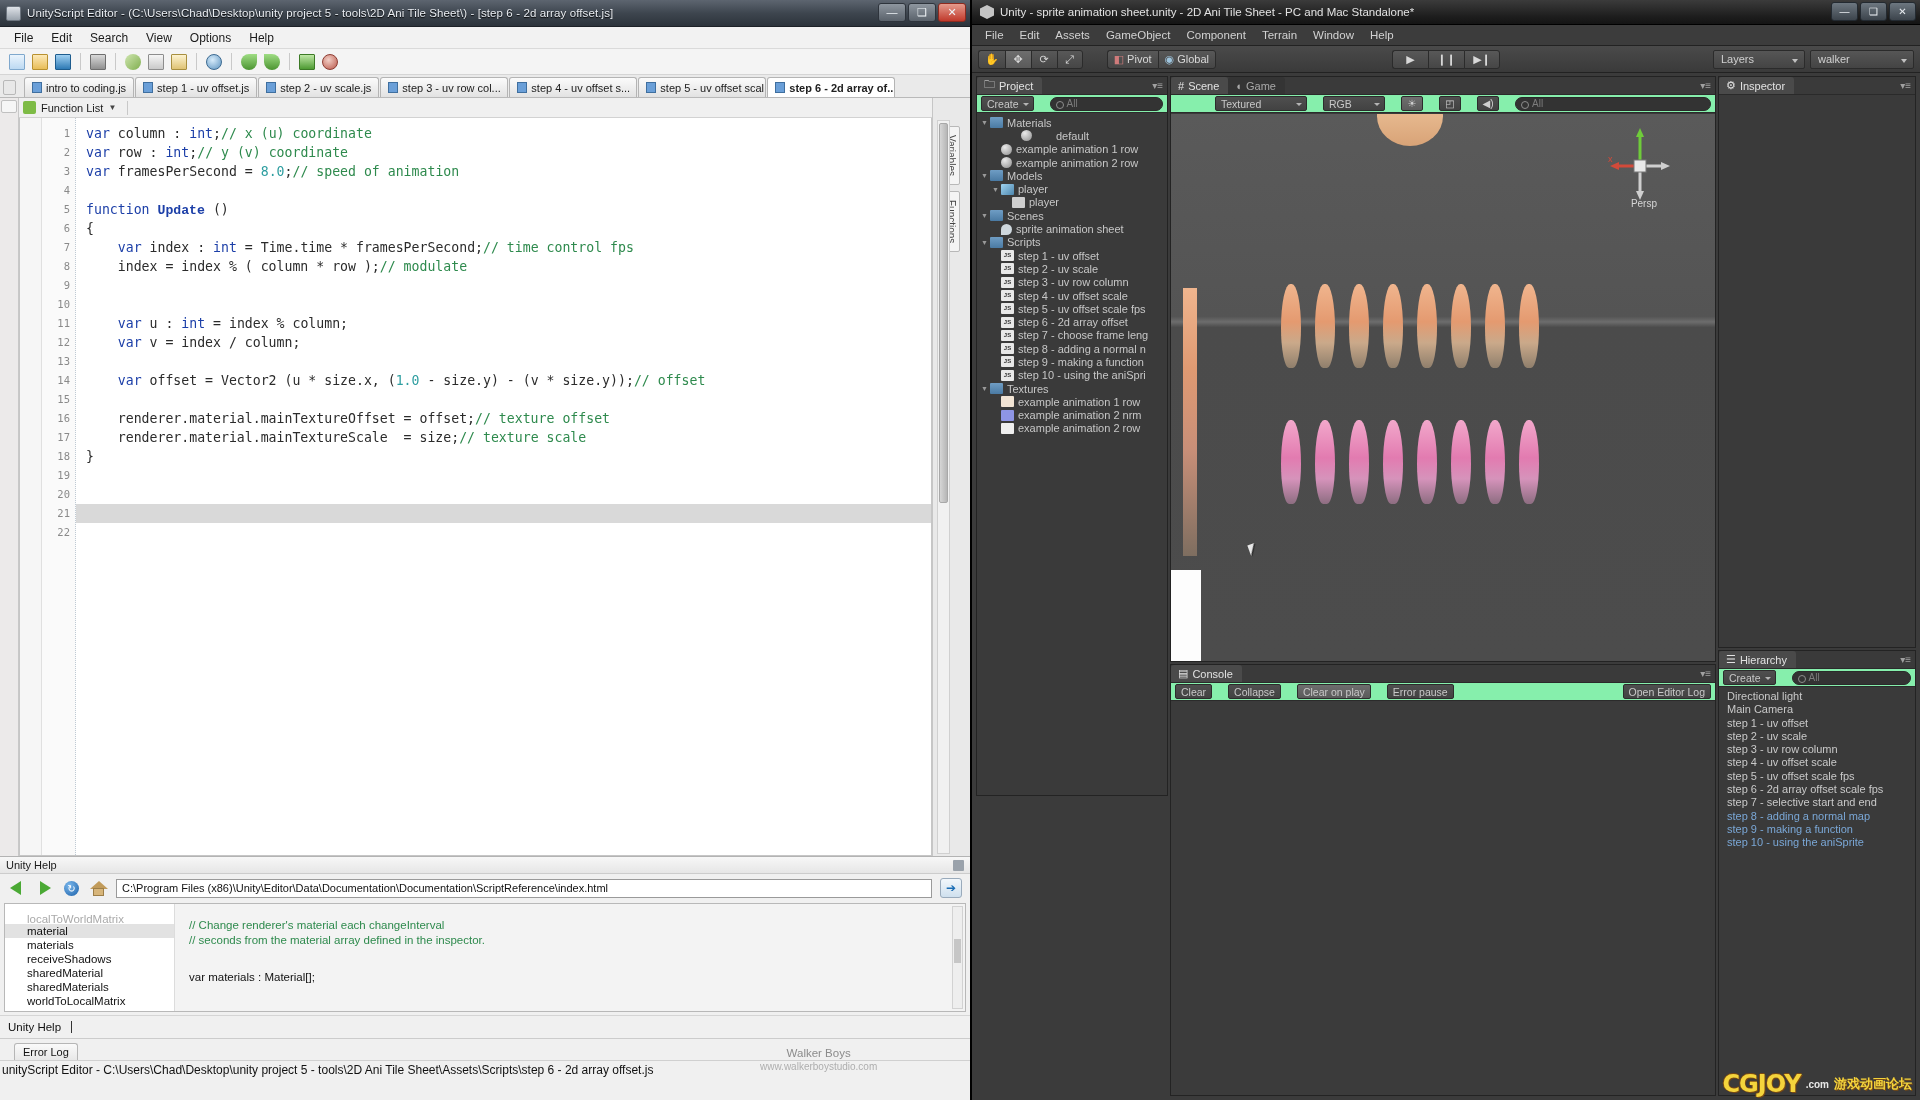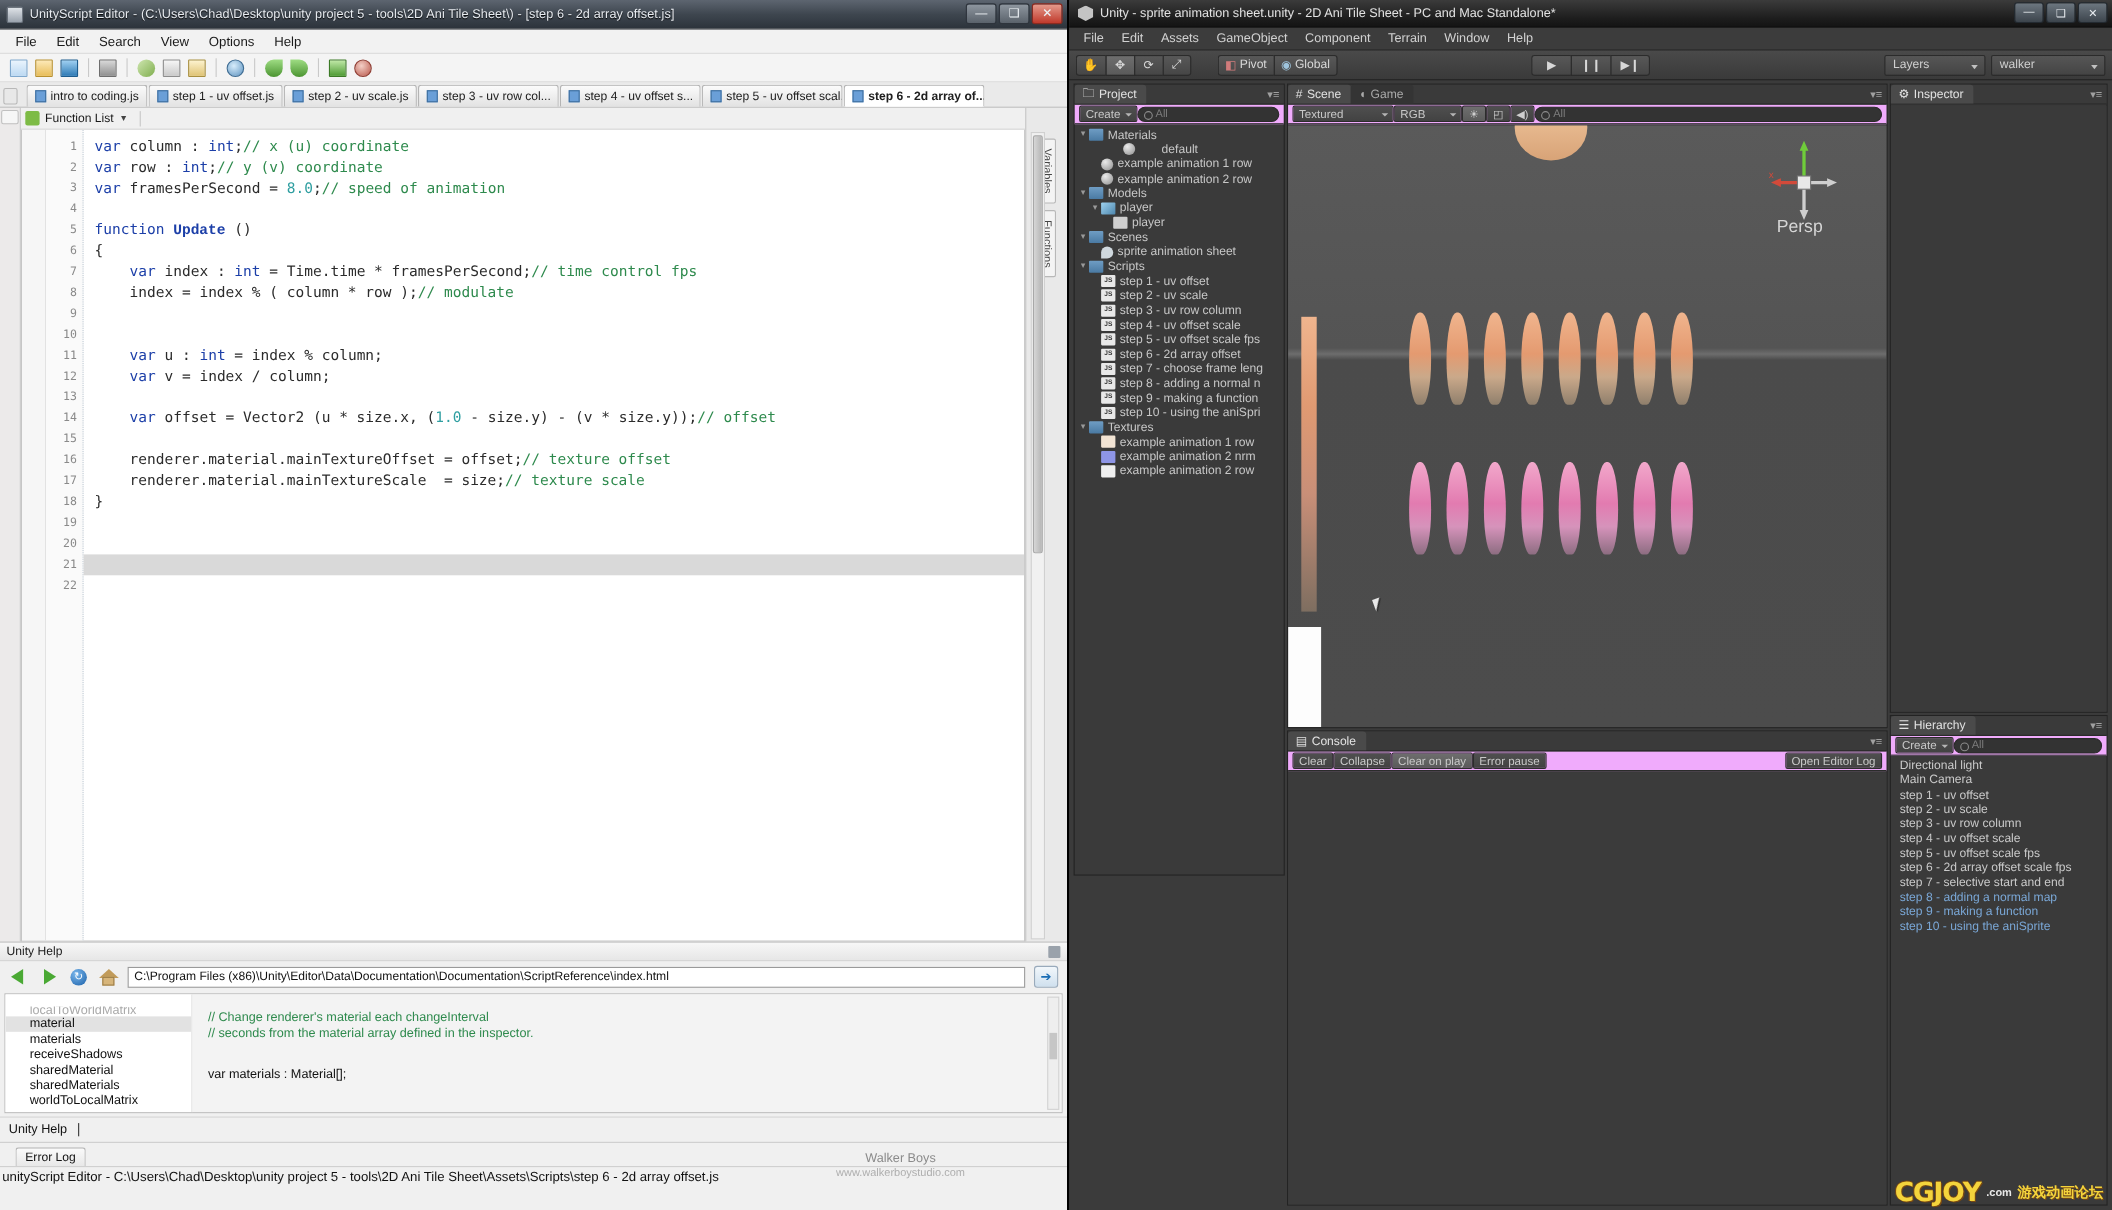--- a/index.html
+++ b/index.html
@@ -358,22 +358,22 @@
   .u-ptab {
     height: 17px; padding: 0 9px 0 7px; display: flex; align-items: center; gap: 4px;
     font-size: 11px; color: #a9a9a9;
     background: #343434; border-radius: 3px 3px 0 0;
   }
   .u-ptab.active { background: #4a4a4a; color: #e2e2e2; }
   .u-ptab-menu {
     position: absolute; right: 4px; top: 3px; color: #a0a0a0; font-size: 10px;
   }
   .u-toolrow {
-    height: 18px; background: #f0abfc; border-bottom: 1px solid #2b2b2b;
-    display: flex; align-items: center; gap: 0; padding: 0 4px;
+    height: 18px; background: #86efac; border-bottom: 1px solid #2b2b2b;
+    display: flex; align-items: center; gap: 16px; padding: 0 4px;
   }
   .u-mini {
     height: 15px; padding: 0 14px 0 5px; position: relative;
     background: linear-gradient(180deg,#4f4f4f,#424242);
     border: 1px solid #2c2c2c; border-radius: 2px;
     color: #c8c8c8; font-size: 10.5px; display: flex; align-items: center;
   }
   .u-mini::after {
     content:""; position:absolute; right:4px; top:6px;
     border-left:3px solid transparent; border-right:3px solid transparent; border-top:3.5px solid #b5b5b5;
@@ -420,21 +420,21 @@
   
   .scene-viewport {
     position: absolute; left: 0; right: 0; top: 37px; bottom: 0;
     background: #4d4d4d; overflow: hidden;
   }
   .scene-grad {
     position:absolute; left:0; right:0; top:0; bottom:0;
     background: linear-gradient(180deg,#5a5a5a 0%, #545454 37%, #6d6d6d 38%, #4b4b4b 39%, #4c4c4c 100%);
   }
   .axis-gizmo { position: absolute; right: 42px; top: 12px; width: 66px; height: 78px; }
-  .persp-label { position:absolute; right:58px; top:84px; color:#d6d6d6; font-size:16px; }
+  .persp-label { position:absolute; right:58px; top:84px; color:#d6d6d6; font-size:10px; }
   .sprite {
     position: absolute; border-radius: 46% 46% 40% 40% / 52% 52% 48% 48%;
   }
   .sprite.orange { background: linear-gradient(180deg,#f0b58e 0%, #e49a70 45%, #caa98a 70%, #8f7f6c 100%); }
   .sprite.pink   { background: linear-gradient(180deg,#f2a8cb 0%, #e27bb0 45%, #d693bb 70%, #8d6d81 100%); }
   .sprite.head   { background: linear-gradient(180deg,#f6cfa7,#d8a377); border-radius: 44% 44% 50% 50% / 55% 55% 45% 45%; }
   .white-quad { position: absolute; background: #fdfdfd; }
   .tall-strip { position: absolute; background: linear-gradient(180deg,#f0b58e, #e09a72 30%, #c98f78 60%, #7e6e60 100%); }
   .scene-cursor {
     position: absolute; width: 0; height: 0;
@@ -899,21 +899,21 @@
             <span>#</span>
             <span>Scene</span>
           </div>
         <div class="u-ptab">
             <span>◖</span>
             <span>Game</span>
           </div>
         <div class="u-ptab-menu">▾≡</div>
       </div>
       <div class="u-toolrow">
-        <div class="u-mini" style="min-width:92px;">Textured</div>
+        <div class="u-mini" style="min-width:92px;margin-left:40px;">Textured</div>
         <div class="u-mini" style="min-width:62px;">RGB</div>
         <div class="u-icobtn on">☀</div>
         <div class="u-icobtn">◰</div>
         <div class="u-icobtn">◀)</div>
         <div class="u-search">All</div>
       </div>
       <div class="scene-viewport">
         <div class="scene-grad"></div>
 
         <div class="sprite head" style="left:206px; top:-34px; width:66px; height:66px;"></div>

